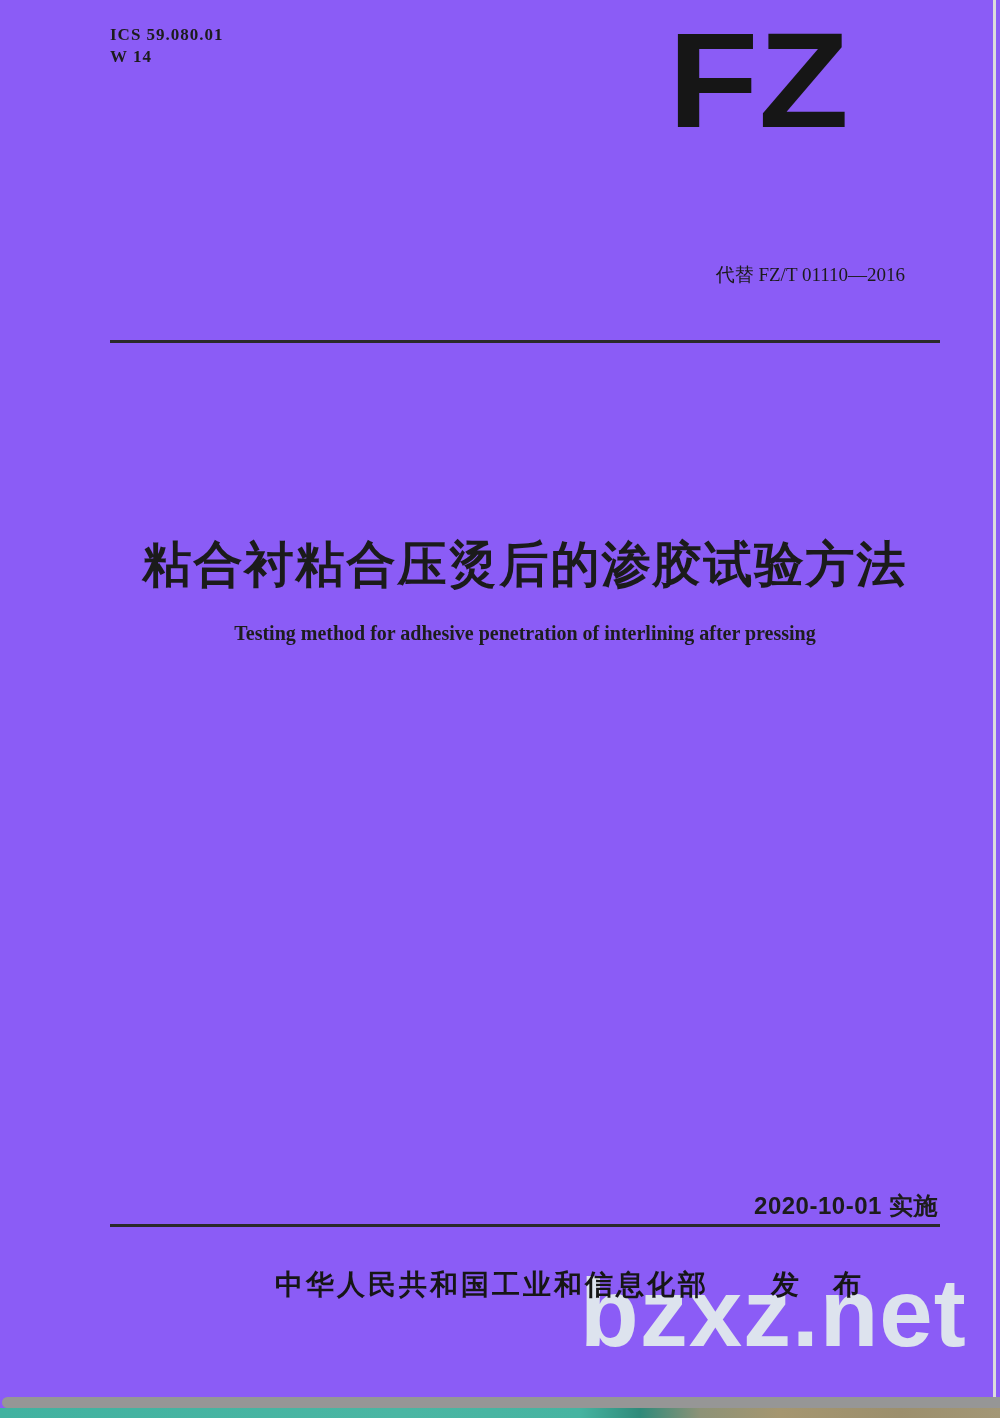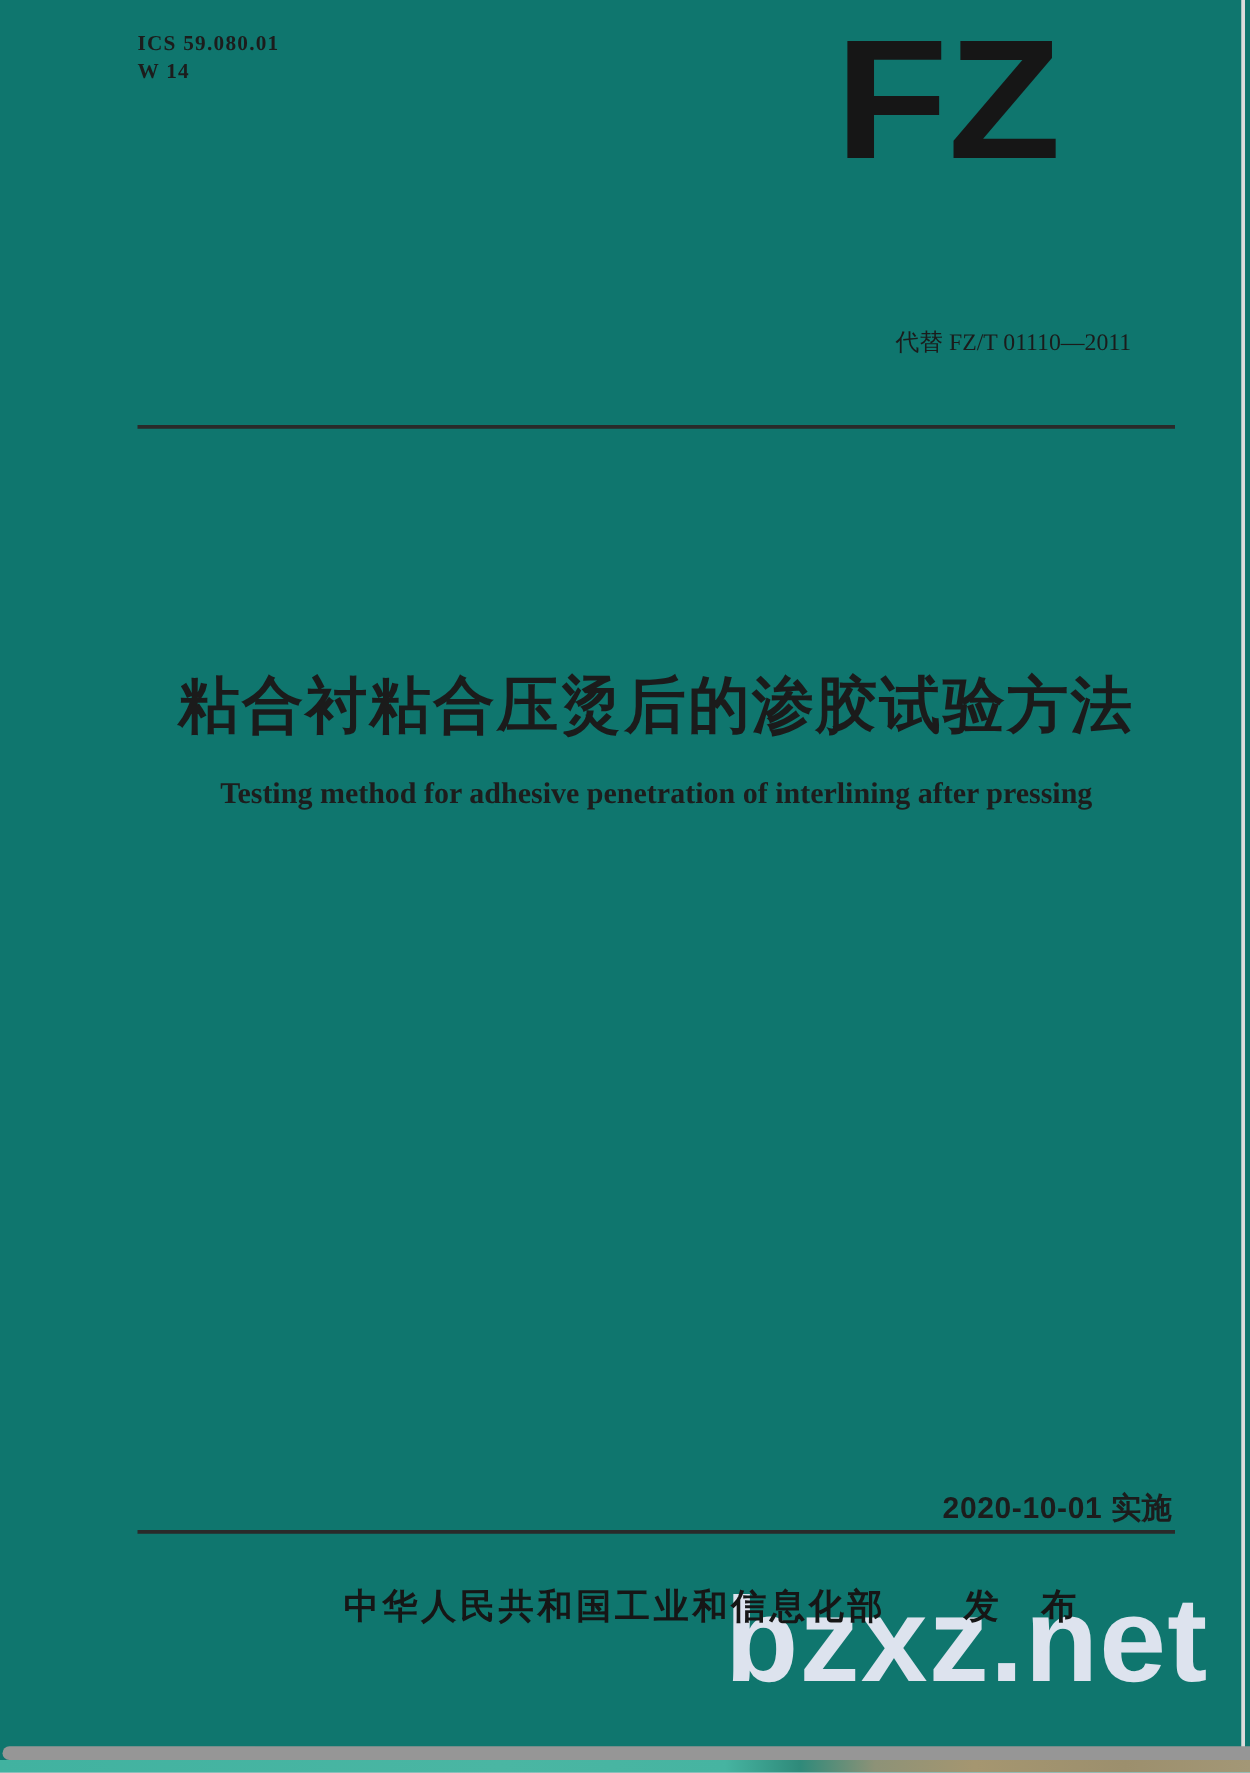--- a/index.html
+++ b/index.html
@@ -4,21 +4,21 @@
 <style>
   html, body {
     margin: 0;
     padding: 0;
     background: #ffffff;
   }
   .page {
     position: relative;
     width: 1000px;
     height: 1418px;
-    background: #0f766e;
+    background: #8b5cf6;
     overflow: hidden;
     font-family: "Liberation Sans", sans-serif;
     color: #1a1a1a;
   }
   
   .page-edge {
     position: absolute;
     top: 0;
     bottom: 20px;
     right: 4px;
@@ -113,21 +113,21 @@
     color: #1b1b1b;
   }
   .doc-title-en {
     position: absolute;
     left: 85px;
     width: 880px;
     top: 622px;
     text-align: center;
     font-family: "Liberation Serif", serif;
     font-weight: bold;
-    font-size: 24px;
+    font-size: 20px;
     white-space: nowrap;
     color: #1d1d1d;
   }
 
   
   .date-issue {
     position: absolute;
     left: 110px;
     top: 1190px;
     font-family: "Liberation Sans", sans-serif;
@@ -207,21 +207,21 @@
 
   <div class="ics-block">
     <div>ICS 59.080.01</div>
     <div>W 14</div>
   </div>
 
   <div class="logo">FZ</div>
 
 
   <div class="std-number-block">
-    <div class="std-replaces">代替 FZ/T 01110—2011</div>
+    <div class="std-replaces">代替 FZ/T 01110—2016</div>
   </div>
 
   <div class="rule rule-top"></div>
 
   <div class="doc-title-zh">粘合衬粘合压烫后的渗胶试验方法</div>
   <div class="doc-title-en">Testing method for adhesive penetration of interlining after pressing</div>
 
   <div class="watermark">bzxz.net</div>
 
   <div class="date-impl">2020-10-01 实施</div>

